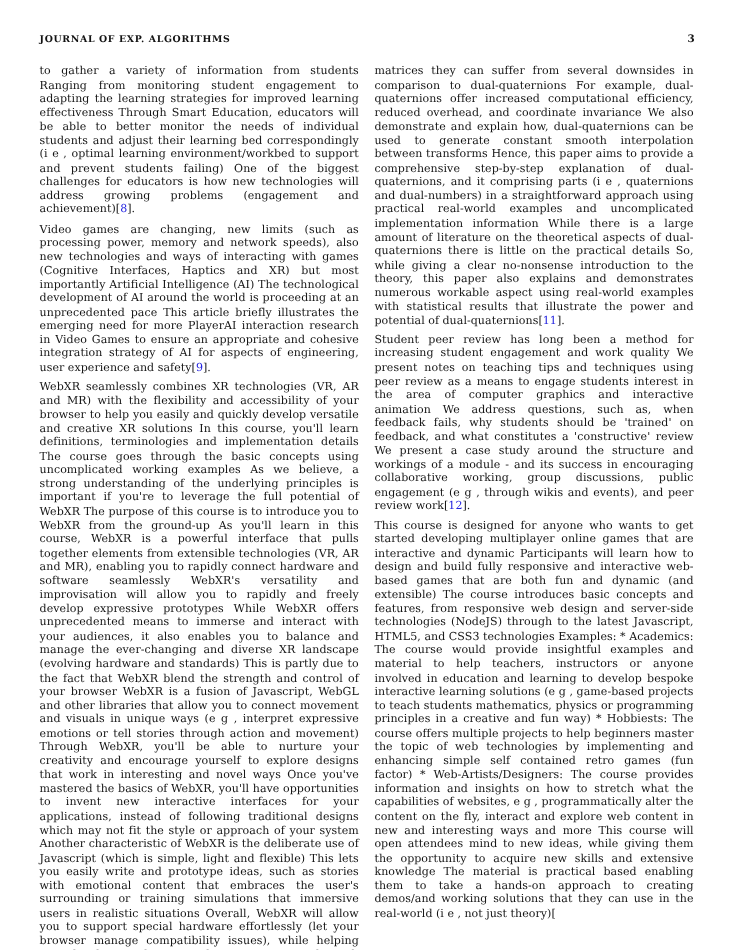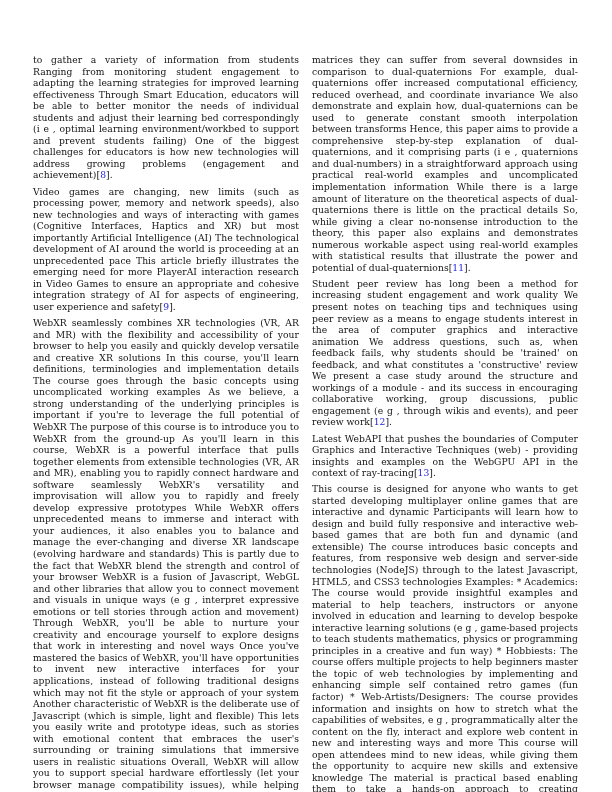--- a/index.html
+++ b/index.html
@@ -56,26 +56,29 @@
   }
   .cite {
     color: var(--cite, #2222e0);
     cursor: pointer;
   }
 </style>
 </head>
 <body>
 
 <div class="page">
+  <div class="running-header">
+    <span class="journal">JOURNAL OF EXP. ALGORITHMS</span>
+    <span class="pagenum">3</span>
+  </div>
   <div class="columns">
     <div class="column" id="col-left">
         <p class="para"><span>to gather a variety of information from students Ranging from monitoring student engagement to adapting the learning strategies for improved learning effectiveness Through Smart Education, educators will be able to better monitor the needs of individual students and adjust their learning bed correspondingly (i e , optimal learning environment/workbed to support and prevent students failing) One of the biggest challenges for educators is how new technologies will address growing problems (engagement and achievement)[</span><span class="cite">8</span><span>].</span></p>
         <p class="para"><span>Video games are changing, new limits (such as processing power, memory and network speeds), also new technologies and ways of interacting with games (Cognitive Interfaces, Haptics and XR) but most importantly Artificial Intelligence (AI) The technological development of AI around the world is proceeding at an unprecedented pace This article briefly illustrates the emerging need for more PlayerAI interaction research in Video Games to ensure an appropriate and cohesive integration strategy of AI for aspects of engineering, user experience and safety[</span><span class="cite">9</span><span>].</span></p>
         <p class="para"><span>WebXR seamlessly combines XR technologies (VR, AR and MR) with the flexibility and accessibility of your browser to help you easily and quickly develop versatile and creative XR solutions In this course, you'll learn definitions, terminologies and implementation details The course goes through the basic concepts using uncomplicated working examples As we believe, a strong understanding of the underlying principles is important if you're to leverage the full potential of WebXR The purpose of this course is to introduce you to WebXR from the ground-up As you'll learn in this course, WebXR is a powerful interface that pulls together elements from extensible technologies (VR, AR and MR), enabling you to rapidly connect hardware and software seamlessly WebXR's versatility and improvisation will allow you to rapidly and freely develop expressive prototypes While WebXR offers unprecedented means to immerse and interact with your audiences, it also enables you to balance and manage the ever-changing and diverse XR landscape (evolving hardware and standards) This is partly due to the fact that WebXR blend the strength and control of your browser WebXR is a fusion of Javascript, WebGL and other libraries that allow you to connect movement and visuals in unique ways (e g , interpret expressive emotions or tell stories through action and movement) Through WebXR, you'll be able to nurture your creativity and encourage yourself to explore designs that work in interesting and novel ways Once you've mastered the basics of WebXR, you'll have opportunities to invent new interactive interfaces for your applications, instead of following traditional designs which may not fit the style or approach of your system Another characteristic of WebXR is the deliberate use of Javascript (which is simple, light and flexible) This lets you easily write and prototype ideas, such as stories with emotional content that embraces the user's surrounding or training simulations that immersive users in realistic situations Overall, WebXR will allow you to support special hardware effortlessly (let your browser manage compatibility issues), while helping you develop applications that possess coordinated, powerful visual and emotional experiences[</span></p>
       </div>
     <div class="column" id="col-right">
         <p class="para"><span>matrices they can suffer from several downsides in comparison to dual-quaternions For example, dual-quaternions offer increased computational efficiency, reduced overhead, and coordinate invariance We also demonstrate and explain how, dual-quaternions can be used to generate constant smooth interpolation between transforms Hence, this paper aims to provide a comprehensive step-by-step explanation of dual-quaternions, and it comprising parts (i e , quaternions and dual-numbers) in a straightforward approach using practical real-world examples and uncomplicated implementation information While there is a large amount of literature on the theoretical aspects of dual-quaternions there is little on the practical details So, while giving a clear no-nonsense introduction to the theory, this paper also explains and demonstrates numerous workable aspect using real-world examples with statistical results that illustrate the power and potential of dual-quaternions[</span><span class="cite">11</span><span>].</span></p>
         <p class="para"><span>Student peer review has long been a method for increasing student engagement and work quality We present notes on teaching tips and techniques using peer review as a means to engage students interest in the area of computer graphics and interactive animation We address questions, such as, when feedback fails, why students should be 'trained' on feedback, and what constitutes a 'constructive' review We present a case study around the structure and workings of a module - and its success in encouraging collaborative working, group discussions, public engagement (e g , through wikis and events), and peer review work[</span><span class="cite">12</span><span>].</span></p>
-        <p class="para"><span>Latest WebAPI that pushes the boundaries of Computer Graphics and Interactive Techniques (web) - providing insights and examples on the WebGPU API in the context of ray-tracing[</span><span class="cite">13</span><span>].</span></p>
         <p class="para"><span>This course is designed for anyone who wants to get started developing multiplayer online games that are interactive and dynamic Participants will learn how to design and build fully responsive and interactive web-based games that are both fun and dynamic (and extensible) The course introduces basic concepts and features, from responsive web design and server-side technologies (NodeJS) through to the latest Javascript, HTML5, and CSS3 technologies Examples: * Academics: The course would provide insightful examples and material to help teachers, instructors or anyone involved in education and learning to develop bespoke interactive learning solutions (e g , game-based projects to teach students mathematics, physics or programming principles in a creative and fun way) * Hobbiests: The course offers multiple projects to help beginners master the topic of web technologies by implementing and enhancing simple self contained retro games (fun factor) * Web-Artists/Designers: The course provides information and insights on how to stretch what the capabilities of websites, e g , programmatically alter the content on the fly, interact and explore web content in new and interesting ways and more This course will open attendees mind to new ideas, while giving them the opportunity to acquire new skills and extensive knowledge The material is practical based enabling them to take a hands-on approach to creating demos/and working solutions that they can use in the real-world (i e , not just theory)[</span></p>
       </div>
   </div>
 </div>
 
 </body></html>

